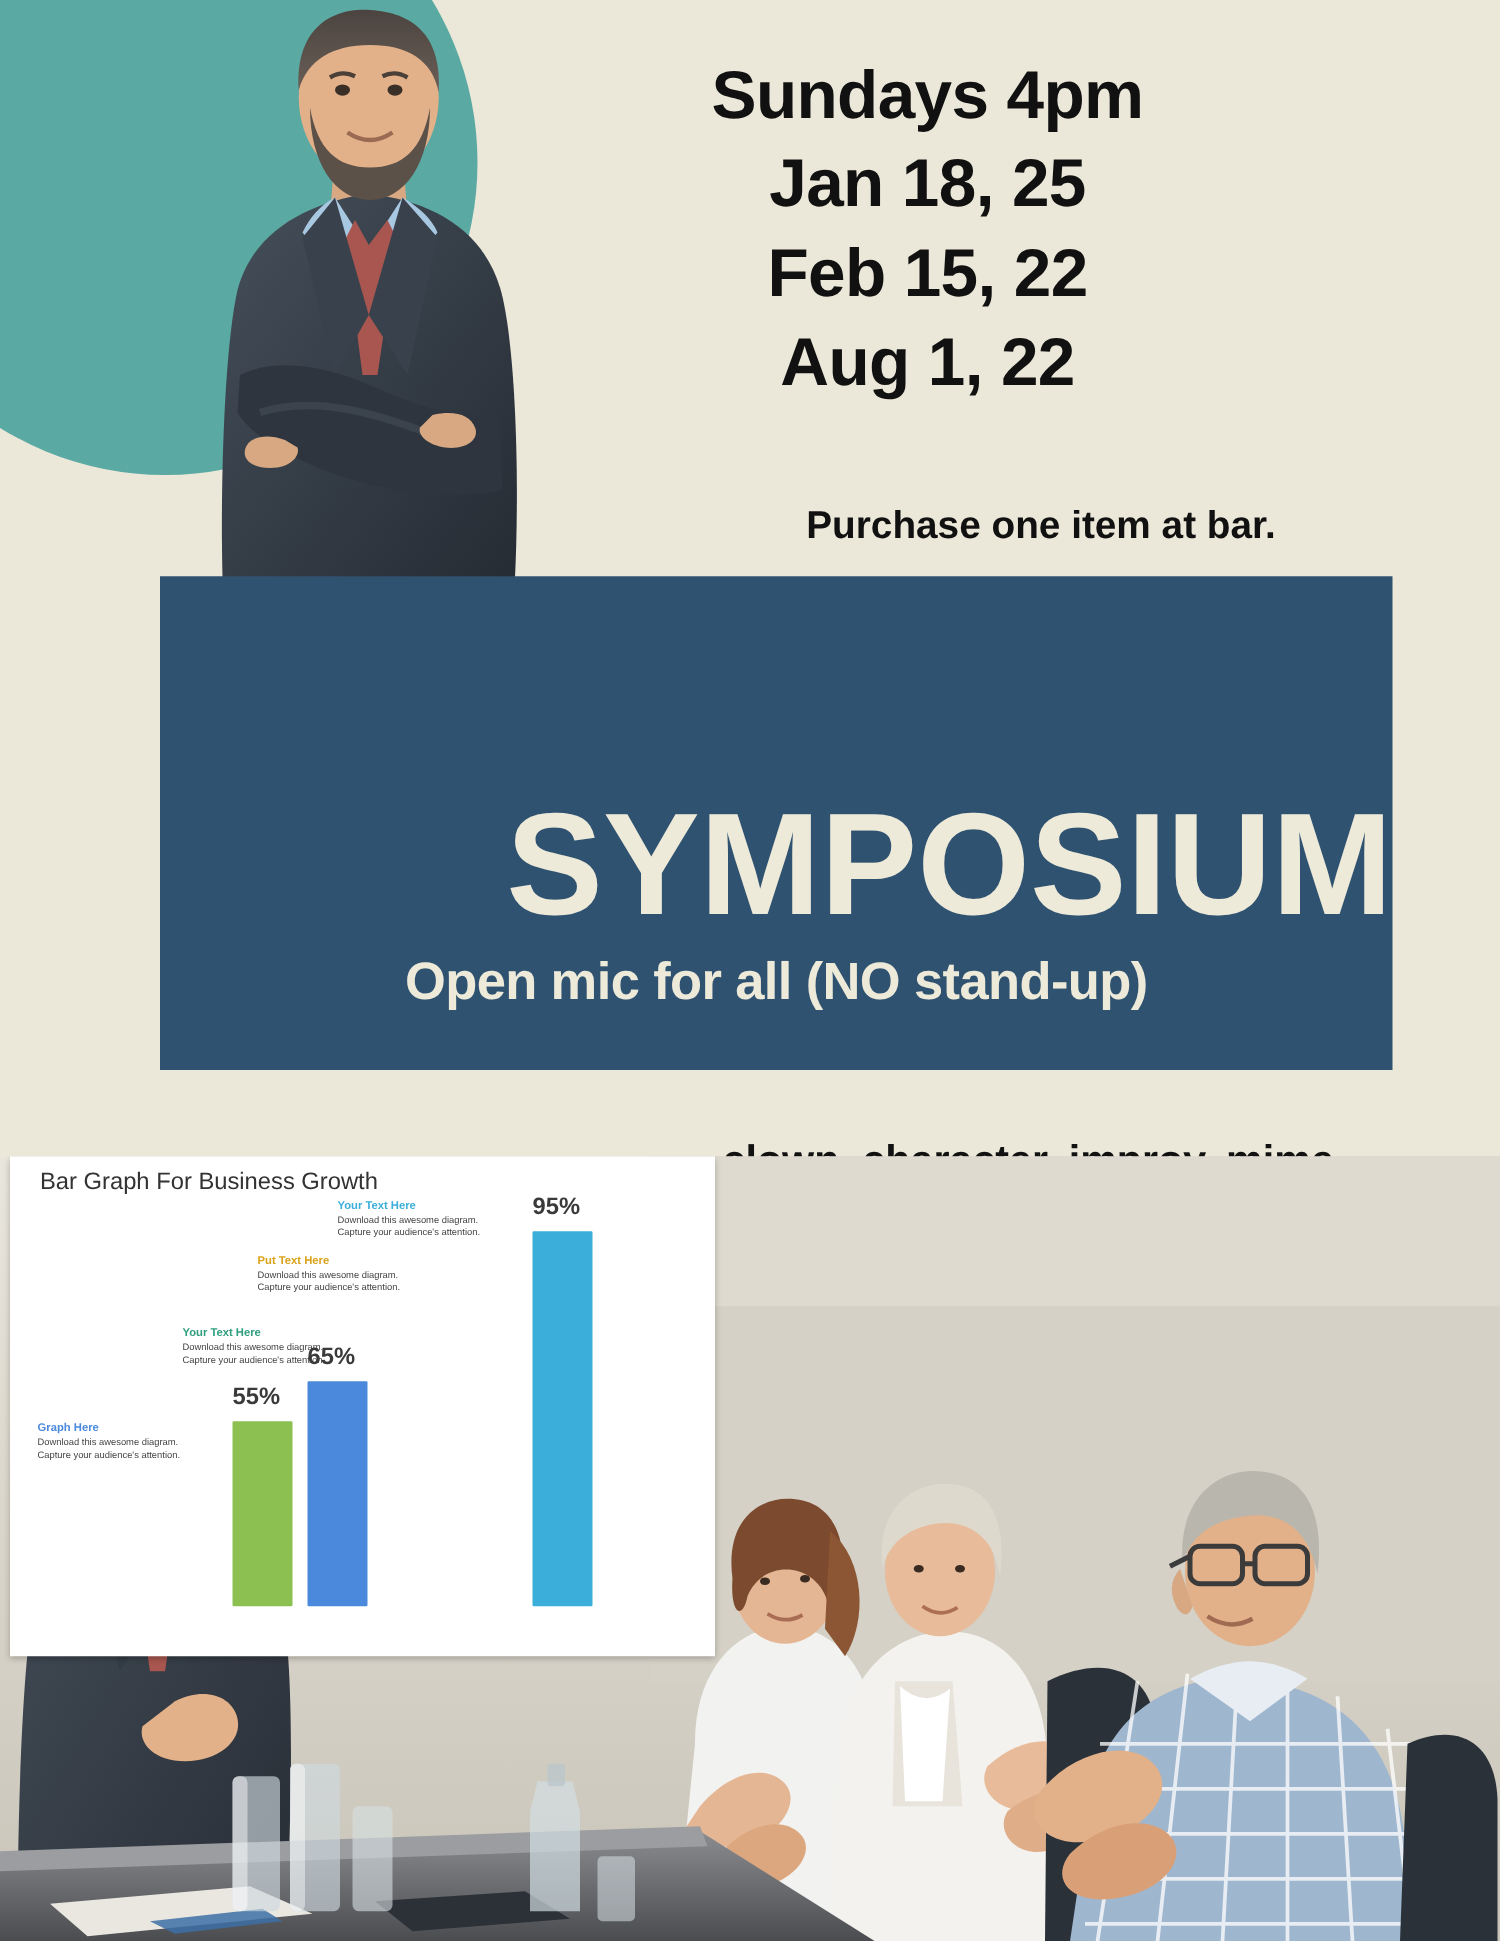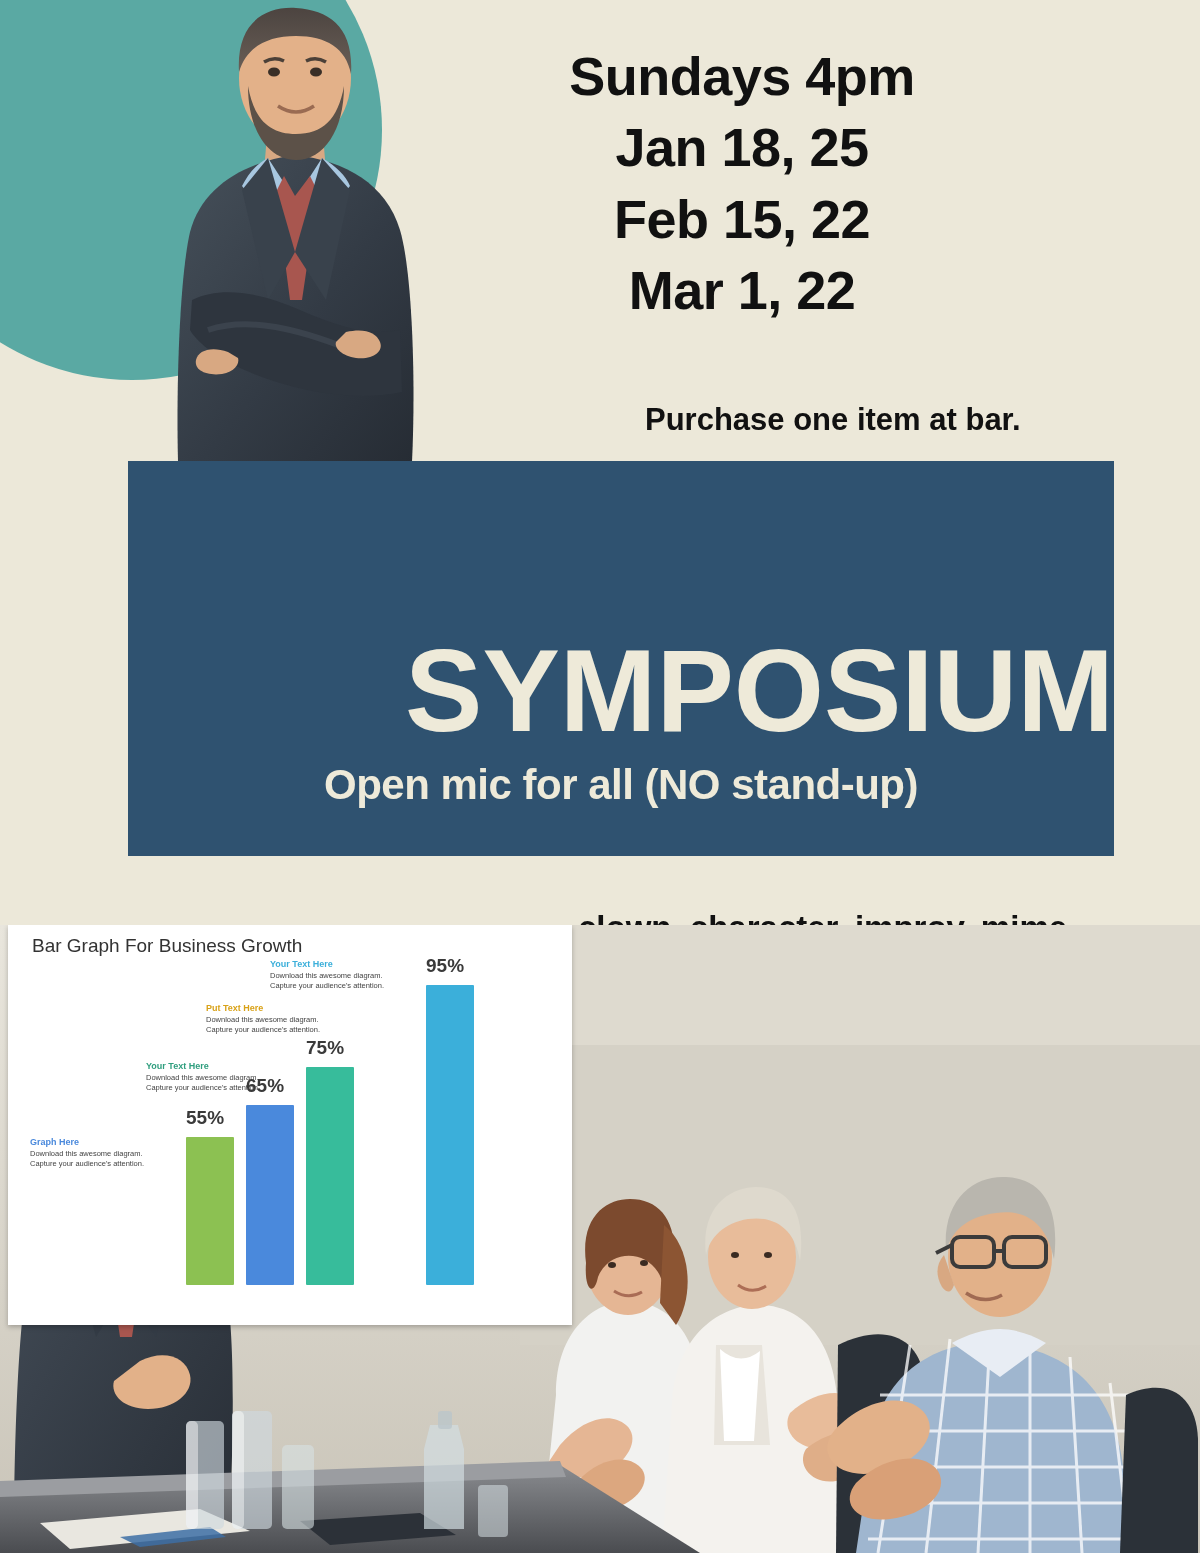--- a/index.html
+++ b/index.html
@@ -249,21 +249,21 @@
       <path d="M156 61 q 10 -5 20 1" stroke="#4b4038" stroke-width="3.5" fill="none"></path>
 
       <path d="M128 106 q 18 12 36 0" stroke="#9a6b52" stroke-width="3.5" fill="none"></path>
     </svg>
   </div>
 
   <div class="dates">
     <div>Sundays 4pm</div>
     <div>Jan 18, 25</div>
     <div>Feb 15, 22</div>
-    <div>Mar 1, 22</div>
+    <div>Aug 1, 22</div>
   </div>
 
   <div class="purchase">Purchase one item at bar.</div>
 
   <div class="title-panel">
     <div class="title-line2">SYMPOSIUM</div>
     <div class="title-sub">Open mic for all (NO stand-up)</div>
   </div>
 
   <div class="genres">clown, character, improv, mime, sketch, puppet, drag, burlesque…</div>
@@ -419,23 +419,20 @@
         <span style="color:#444">Download this awesome diagram. Capture your audience's attention.</span>
       </div>
 
       <div class="chart-bars">
         <div class="bar" style="left:8px;   height:148px; background:#8cc152;margin-top:46px;">
           <span class="pct">55%</span>
         </div>
         <div class="bar" style="left:68px;  height:180px; background:#4a89dc;">
           <span class="pct">65%</span>
         </div>
-        <div class="bar" style="left:128px; height:218px; background:#37bc9b;">
-          <span class="pct">75%</span>
-        </div>
         <div class="bar" style="left:248px; height:300px; background:#3bafda;">
           <span class="pct">95%</span>
         </div>
       </div>
     </div>
   </div>
 
 </div>
 
 </body></html>

